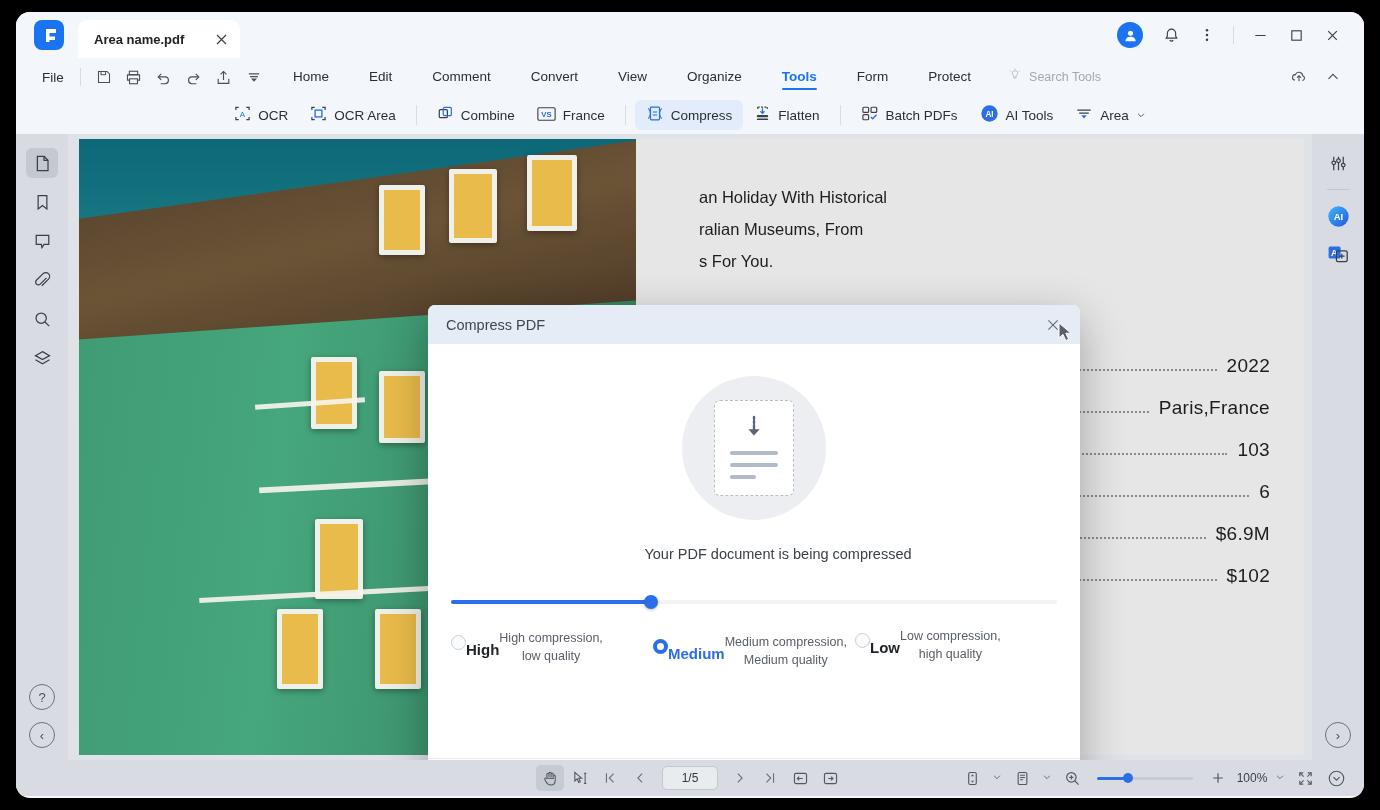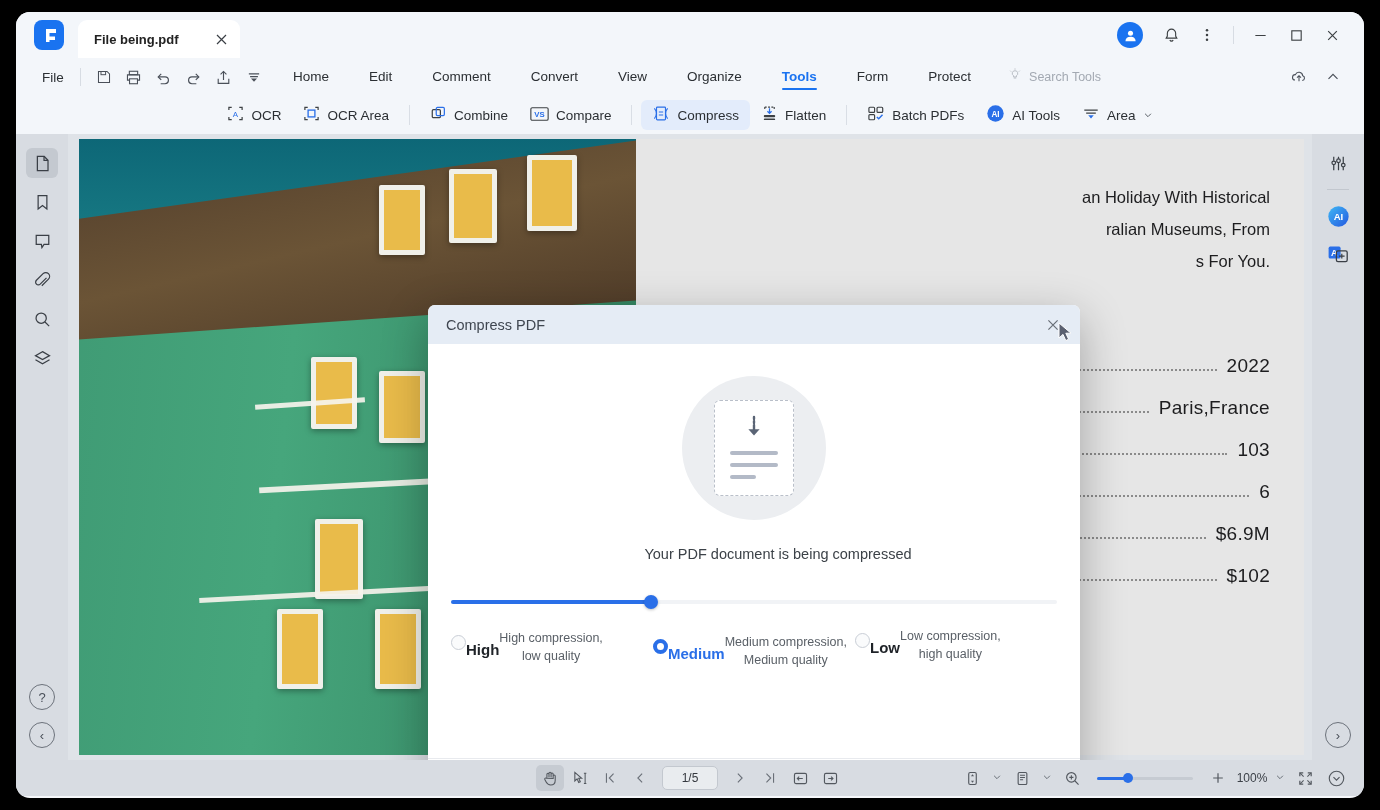--- a/index.html
+++ b/index.html
@@ -190,21 +190,21 @@
   }
   .trim {
     position:absolute; background: rgba(245,243,235,.92);
   }
   .ptext {
     position: absolute; left: 600px; top: 0; right: 0; bottom: 0;
     padding: 42px 34px 0 20px;
   }
   .pt-line {
     font-size: 16.5px; color: #1d1d1f; line-height: 32px;
-    text-align: right; white-space: nowrap;
+    text-align: left; white-space: nowrap;
   }
   .pt-spacer { height: 58px; }
   .pt-row {
     display: flex; align-items: flex-end; gap: 10px;
     height: 42px; font-size: 17px; color: #1d1d1f;
   }
   .pt-dots {
     flex: 1; border-bottom: 2.2px dotted #8b8b8b;
     margin-bottom: 6px; min-width: 10px;
   }
@@ -347,21 +347,21 @@
 
 <div class="app">
 
   <div class="titlebar">
     <div class="logo">
       <svg width="17" height="17" viewBox="0 0 17 17">
         <path d="M2 2 H15 V6 H8.5 V9.5 H14 V13 H8.5 V15 H5 V2 Z" fill="#fff"></path>
       </svg>
     </div>
     <div class="tab">
-      <span class="tab-title">File being.pdf</span>
+      <span class="tab-title">Area name.pdf</span>
       <span class="tab-close">
         <svg width="11" height="11" viewBox="0 0 11 11">
             <path d="M1 1 L10 10 M10 1 L1 10" stroke="#3a3f45" stroke-width="1.2" fill="none"></path>
           </svg>
       </span>
     </div>
 
     <div class="tb-right">
       <div class="avatar">
         <svg width="15" height="15" viewBox="0 0 16 16">
@@ -509,21 +509,21 @@
       </span>
       <span>Combine</span>
     </div>
     <div class="rb">
       <span>
         <svg width="19" height="16" viewBox="0 0 22 17">
             <rect x="1" y="1.2" width="20" height="14.6" rx="1.6" fill="none" stroke="#3c4043" stroke-width="1.3"></rect>
             <text x="11" y="12.2" font-size="9" fill="#2a6fe8" text-anchor="middle" font-weight="bold" font-family="Liberation Sans">VS</text>
           </svg>
       </span>
-      <span>Compare</span>
+      <span>France</span>
     </div>
     <div class="rbsep"></div>
     <div class="rb sel">
       <span>
         <svg width="18" height="17" viewBox="0 0 20 18">
           <rect x="5" y="2" width="10" height="14" rx="1" fill="none" stroke="#2a6fe8" stroke-width="1.3"></rect>
           <path d="M7.6 7.4h4.8M7.6 10.6h4.8" stroke="#2a6fe8" stroke-width="1.2"></path>
           <path d="M2.6 3.4a8 8 0 0 1 0 11.2M17.4 3.4a8 8 0 0 0 0 11.2" fill="none" stroke="#2a6fe8" stroke-width="1.25"></path>
         </svg>
       </span>

